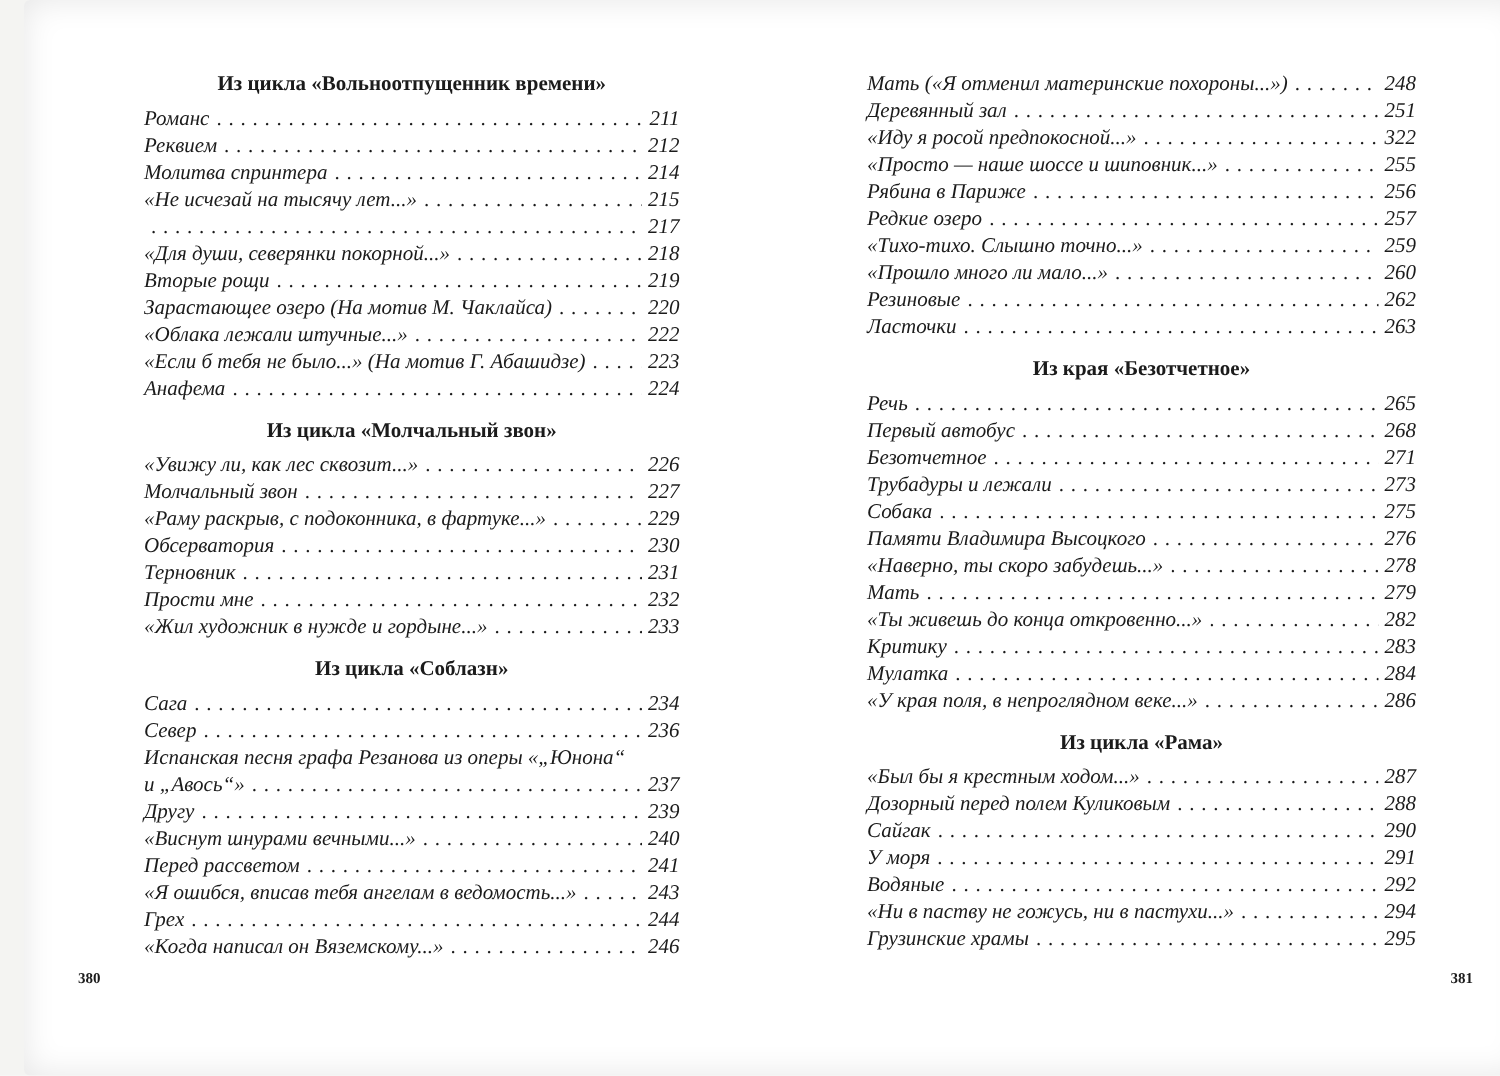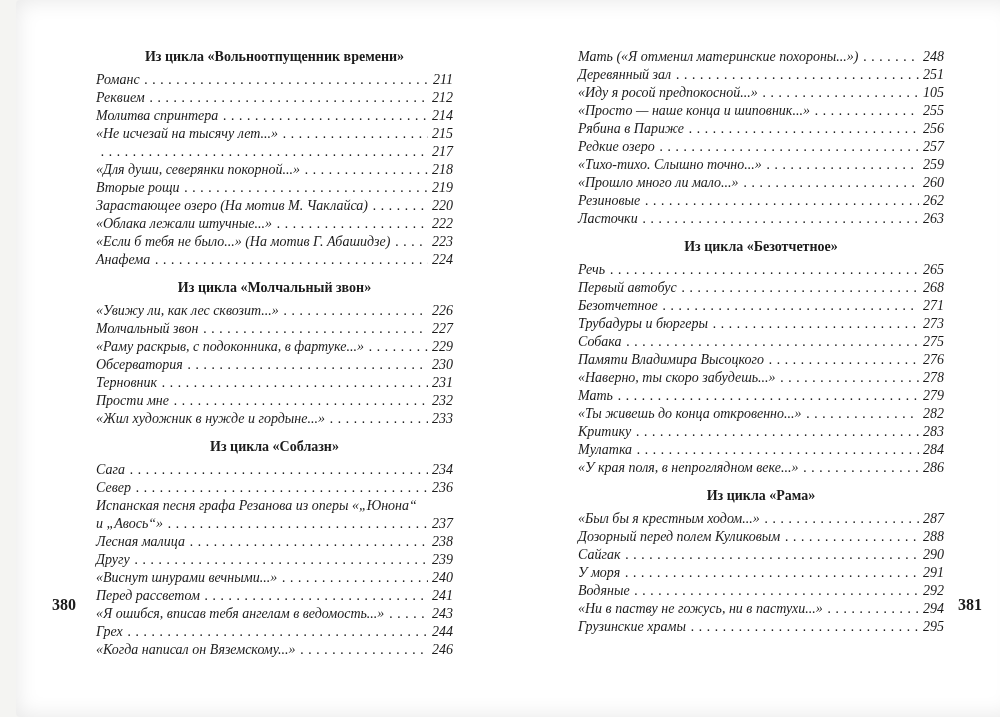--- a/index.html
+++ b/index.html
@@ -56,23 +56,23 @@
     min-width: 6px;
   }
   .entry-leader::after {
     content: ". . . . . . . . . . . . . . . . . . . . . . . . . . . . . . . . . . . . . . . . . . . . . . . . . . . . . . . . . . . . . . . . . . . . . . . . . . . . . . . .";
     letter-spacing: 0.5px;
   }
   .entry-page { white-space: nowrap; }
 
   .folio {
     position: absolute;
-    top: 596px;
+    top: 644px;
     font-weight: bold;
-    font-size: 16px;
+    font-size: 10px;
     line-height: 18px;
   }
   .folio-left  { left: 36px; }
   .folio-right { right: 34px; }
 </style>
 </head>
 <body>
 
 <div class="spread">
   <div class="page-content" id="left-page-content">
@@ -180,25 +180,20 @@
       </div>
       <div class="toc-entry continuation">
         <span class="entry-title">Испанская песня графа Резанова из оперы «„Юнона“</span>
       </div>
       <div class="toc-entry">
         <span class="entry-title">и „Авось“»</span>
         <span class="entry-leader"></span>
         <span class="entry-page">237</span>
       </div>
       <div class="toc-entry">
-        <span class="entry-title">Лесная малица</span>
-        <span class="entry-leader"></span>
-        <span class="entry-page">238</span>
-      </div>
-      <div class="toc-entry">
         <span class="entry-title">Другу</span>
         <span class="entry-leader"></span>
         <span class="entry-page">239</span>
       </div>
       <div class="toc-entry">
         <span class="entry-title">«Виснут шнурами вечными...»</span>
         <span class="entry-leader"></span>
         <span class="entry-page">240</span>
       </div>
       <div class="toc-entry">
@@ -229,24 +224,24 @@
         <span class="entry-page">248</span>
       </div>
       <div class="toc-entry">
         <span class="entry-title">Деревянный зал</span>
         <span class="entry-leader"></span>
         <span class="entry-page">251</span>
       </div>
       <div class="toc-entry">
         <span class="entry-title">«Иду я росой предпокосной...»</span>
         <span class="entry-leader"></span>
-        <span class="entry-page">105</span>
-      </div>
-      <div class="toc-entry">
-        <span class="entry-title">«Просто — наше конца и шиповник...»</span>
+        <span class="entry-page">322</span>
+      </div>
+      <div class="toc-entry">
+        <span class="entry-title">«Просто — наше шоссе и шиповник...»</span>
         <span class="entry-leader"></span>
         <span class="entry-page">255</span>
       </div>
       <div class="toc-entry">
         <span class="entry-title">Рябина в Париже</span>
         <span class="entry-leader"></span>
         <span class="entry-page">256</span>
       </div>
       <div class="toc-entry">
         <span class="entry-title">Редкие озеро</span>
@@ -266,38 +261,38 @@
       <div class="toc-entry">
         <span class="entry-title">Резиновые</span>
         <span class="entry-leader"></span>
         <span class="entry-page">262</span>
       </div>
       <div class="toc-entry">
         <span class="entry-title">Ласточки</span>
         <span class="entry-leader"></span>
         <span class="entry-page">263</span>
       </div>
-      <div class="section-heading">Из цикла «Безотчетное»</div>
+      <div class="section-heading">Из края «Безотчетное»</div>
       <div class="toc-entry">
         <span class="entry-title">Речь</span>
         <span class="entry-leader"></span>
         <span class="entry-page">265</span>
       </div>
       <div class="toc-entry">
         <span class="entry-title">Первый автобус</span>
         <span class="entry-leader"></span>
         <span class="entry-page">268</span>
       </div>
       <div class="toc-entry">
         <span class="entry-title">Безотчетное</span>
         <span class="entry-leader"></span>
         <span class="entry-page">271</span>
       </div>
       <div class="toc-entry">
-        <span class="entry-title">Трубадуры и бюргеры</span>
+        <span class="entry-title">Трубадуры и лежали</span>
         <span class="entry-leader"></span>
         <span class="entry-page">273</span>
       </div>
       <div class="toc-entry">
         <span class="entry-title">Собака</span>
         <span class="entry-leader"></span>
         <span class="entry-page">275</span>
       </div>
       <div class="toc-entry">
         <span class="entry-title">Памяти Владимира Высоцкого</span>

